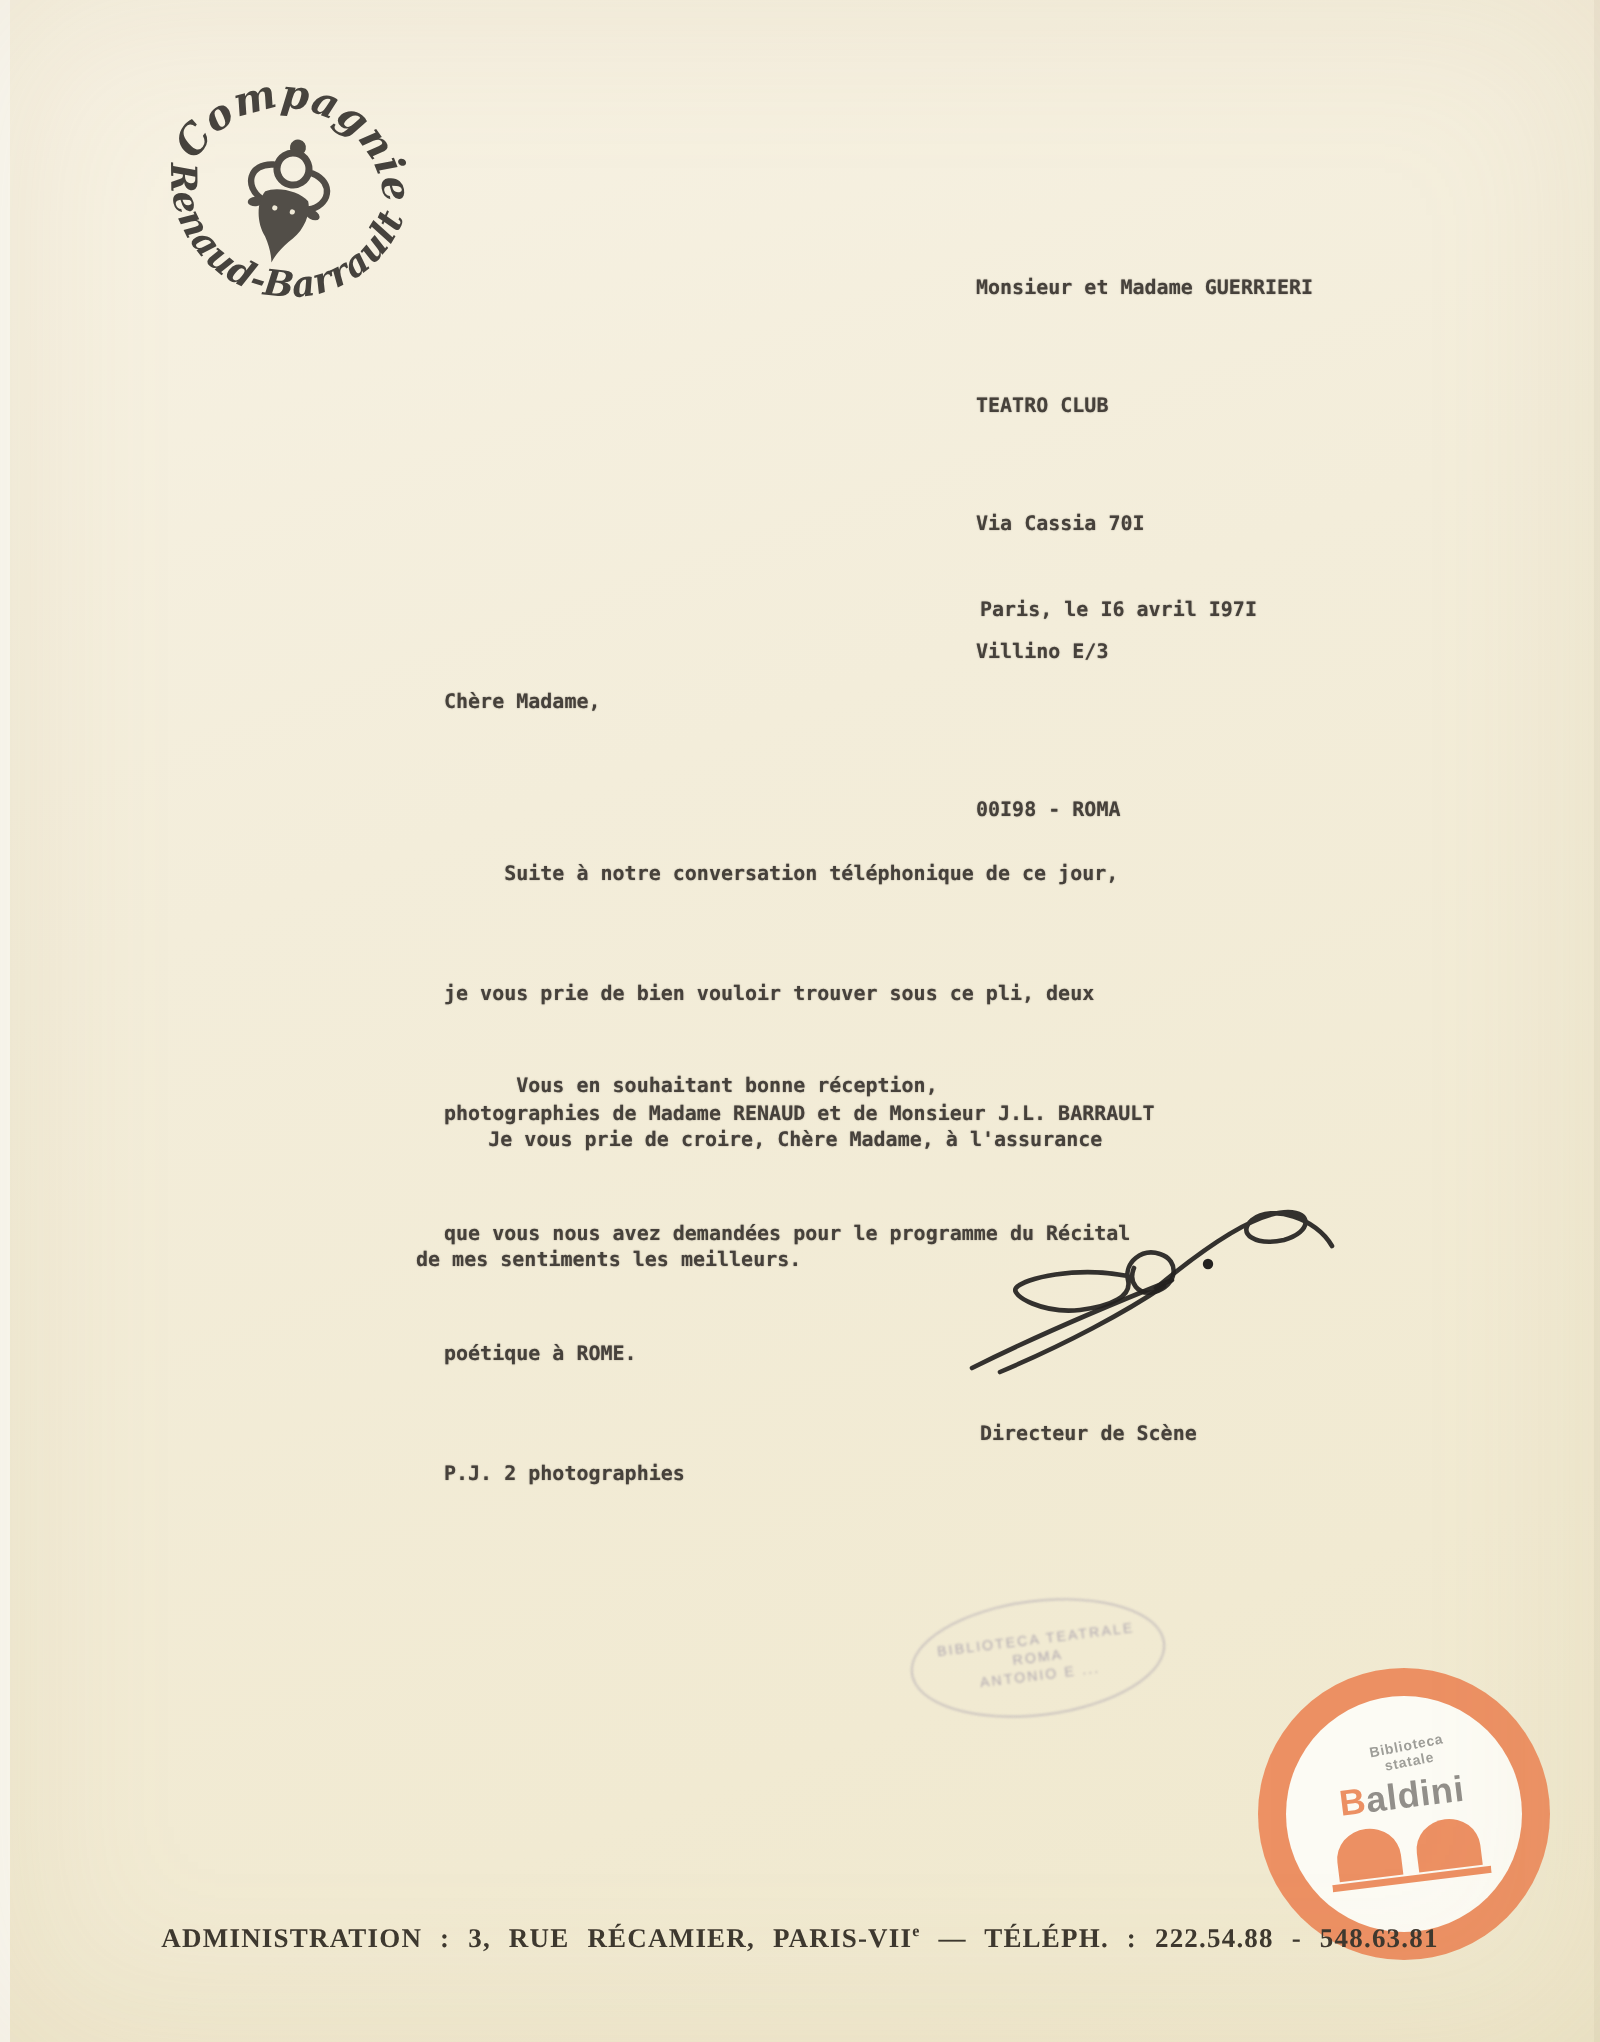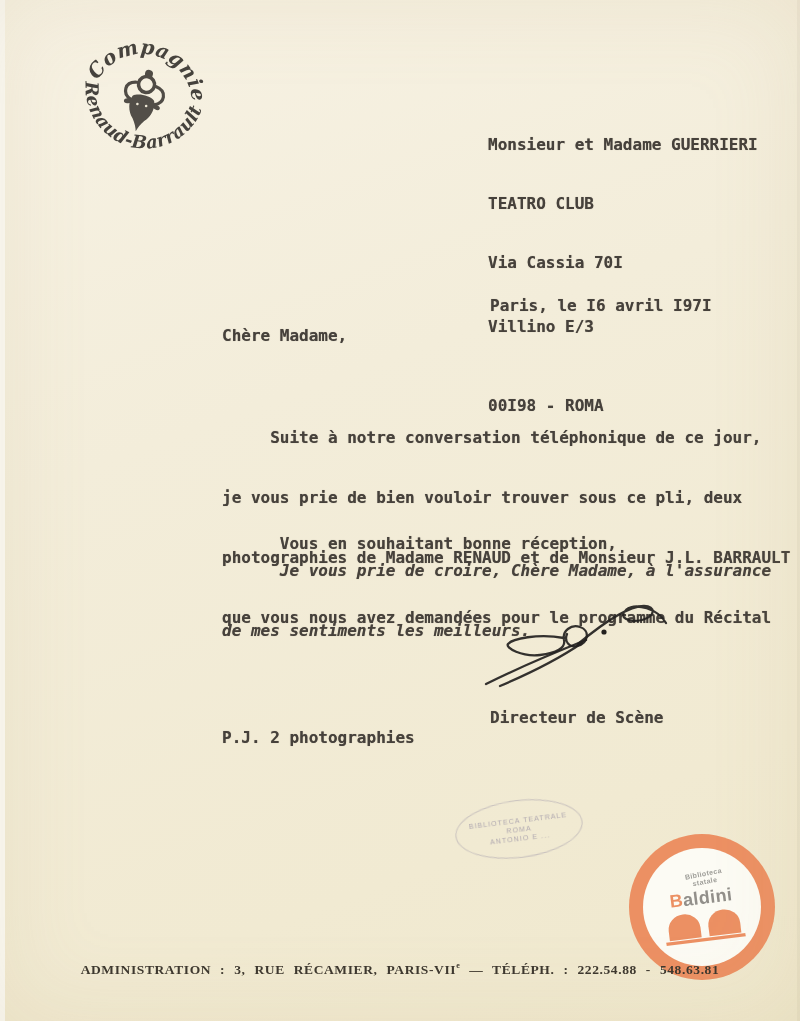--- a/index.html
+++ b/index.html
@@ -8,21 +8,21 @@
     background:linear-gradient(160deg,#f7f2e4 0%,#f3edda 38%,#f1ead2 78%,#efe8cd 100%);
     font-family:"DejaVu Sans Mono",monospace;
   }
   .vignette { position:absolute; inset:0; box-shadow:inset 0 0 90px rgba(190,168,118,0.16); pointer-events:none; }
   .edge-left { position:absolute; left:0; top:0; width:5px; height:100%; background:#fbfaf4; }
   .edge-right { position:absolute; right:0; top:0; width:3px; height:100%; background:rgba(120,110,90,0.06); }
 
   .tw {
     position:absolute; white-space:pre;
     font-family:"DejaVu Sans Mono",monospace; font-weight:bold;
-    font-size:16px; line-height:20px; color:#46413b;
+    font-size:10px; line-height:20px; color:#46413b;
     text-shadow:0 0 0.7px rgba(70,64,56,0.6);
   }
   .addr div { line-height:19px; }
   .addr .gap-sm { margin-top:5px; }
   .addr .gap-lg { margin-top:20px; }
 
   
   .logo { position:absolute; left:56px; top:40px; width:182px; height:140px; }
   .logo text { font-family:"DejaVu Serif",serif; font-style:italic; font-weight:600; fill:#45423d; }
 
@@ -99,34 +99,35 @@
   <div class="tw addr" style="left:488px; top:95px;">
     <div>Monsieur et Madame GUERRIERI</div>
     <div>TEATRO CLUB</div>
     <div>Via Cassia 70I</div>
     <div class="gap-sm">Villino E/3</div>
     <div class="gap-lg">00I98 - ROMA</div>
   </div>
 
   <div class="tw" style="left:490px; top:296px;">Paris, le I6 avril I97I</div>
 
-  <div class="tw" style="left:222px; top:326px;">Chère Madame,</div>
+  <div class="tw" style="left:222px; top:342px;">Chère Madame,</div>
 
   <div class="tw" style="left:222px; top:388px;">
     <div>     Suite à notre conversation téléphonique de ce jour,</div>
     <div>je vous prie de bien vouloir trouver sous ce pli, deux</div>
     <div>photographies de Madame RENAUD et de Monsieur J.L. BARRAULT</div>
     <div>que vous nous avez demandées pour le programme du Récital</div>
+    <div>poétique à ROME.</div>
   </div>
 
   <div class="tw" style="left:222px; top:494px;text-align:right;">
     <div>      Vous en souhaitant bonne réception,</div>
   </div>
 
-  <div class="tw" style="left:222px; top:521px;font-style:italic;">
+  <div class="tw" style="left:208px; top:521px;">
     <div>      Je vous prie de croire, Chère Madame, à l'assurance</div>
     <div>de mes sentiments les meilleurs.</div>
   </div>
 
   <svg class="sig" viewBox="0 0 200 92">
     <path d="M 8,88 C 40,72 78,56 108,44"></path>
     <path d="M 22,90 C 55,76 85,60 104,47"></path>
     <path d="M 86,42 C 60,37 34,43 30,48 C 27,52 44,61 62,59 C 78,57 88,52 86,44 C 84,35 93,28 102,31 C 112,34 111,47 99,50 C 91,52 86,45 89,38"></path>
     <path d="M 100,48 C 118,33 148,10 166,10 C 178,10 178,20 164,24 C 150,27 140,21 148,14 C 158,6 180,13 188,27"></path>
     <circle cx="126" cy="36" r="2.6" fill="#23211f" stroke="none"></circle>

